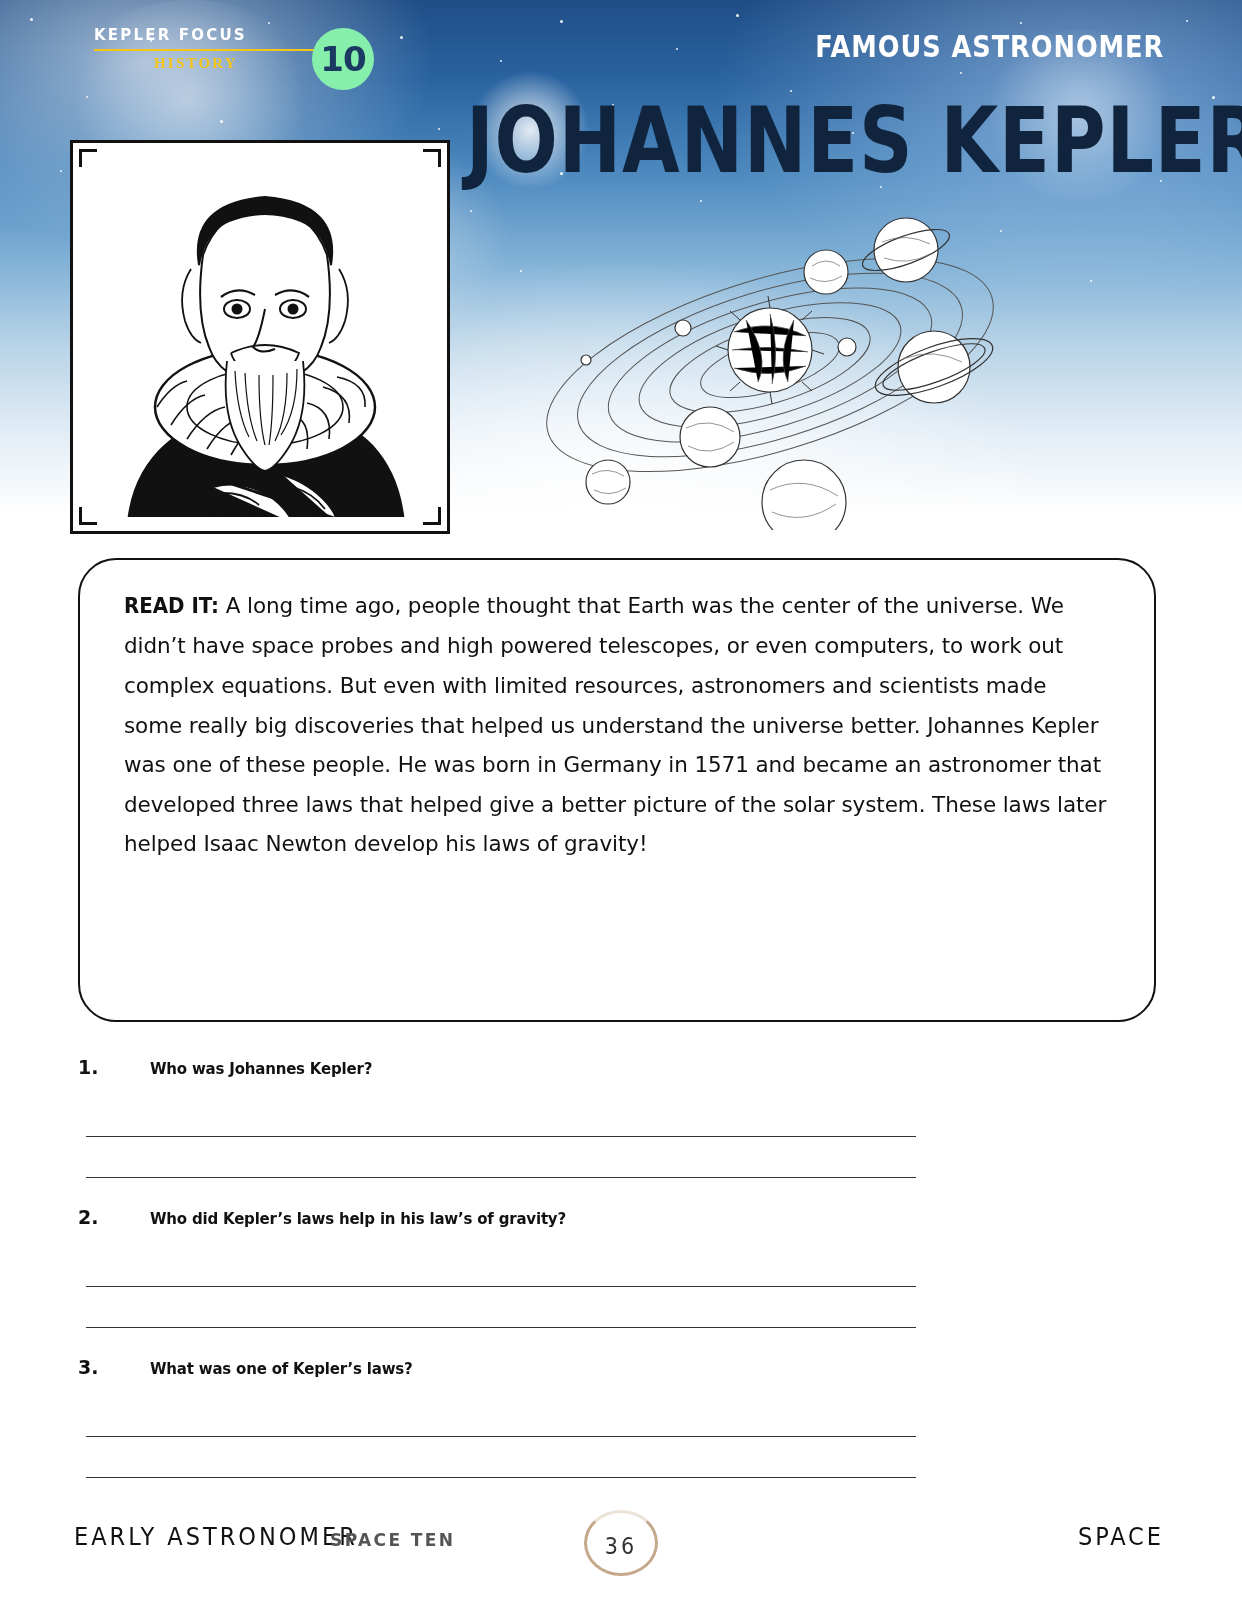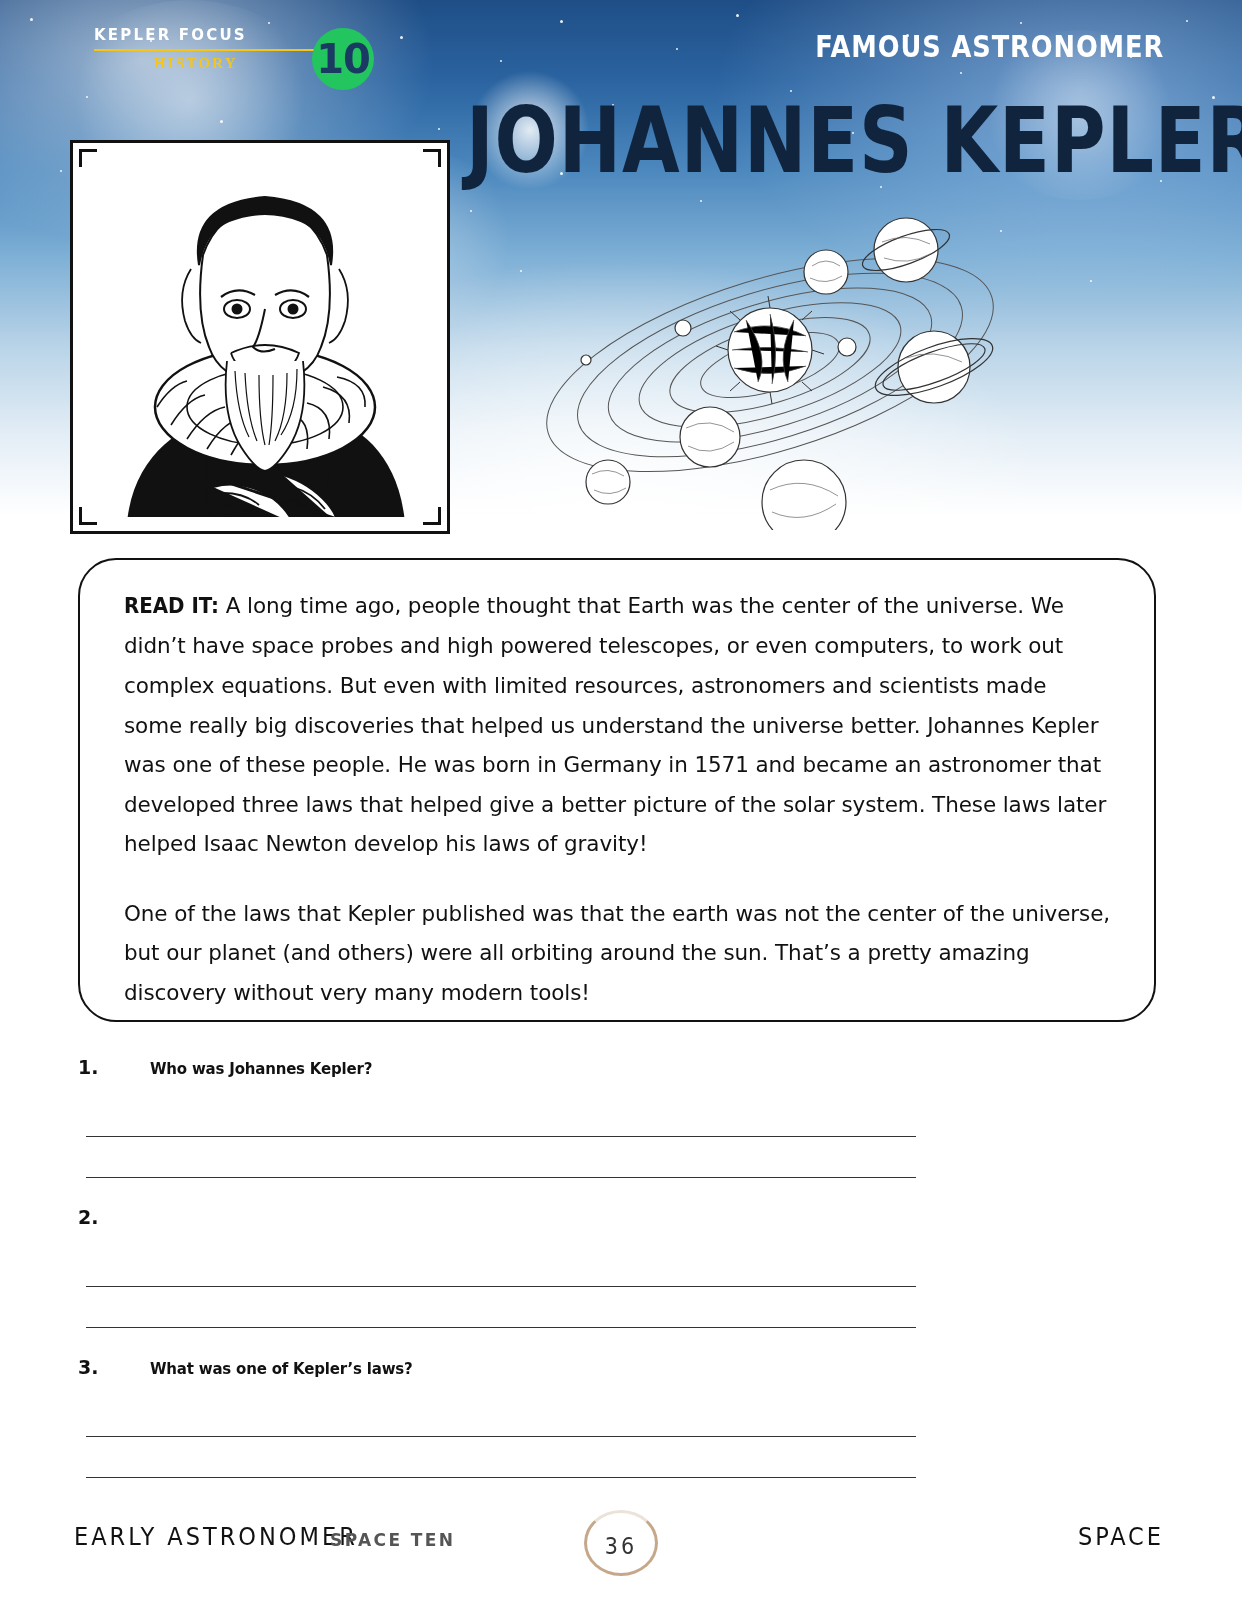--- a/index.html
+++ b/index.html
@@ -75,23 +75,23 @@
     margin-left: 60px;
     font-family: Liberation Serif, serif;
   }
   .lesson-badge {
     position: absolute;
     top: 28px;
     left: 312px;
     width: 62px;
     height: 62px;
     border-radius: 50%;
-    background: #22c55e;
+    background: #86efac;
     color: #1b3a63;
-    font-size: 40px;
+    font-size: 34px;
     font-weight: 700;
     display: flex;
     align-items: center;
     justify-content: center;
     letter-spacing: -1px;
     font-family: "DejaVu Sans", sans-serif;
     z-index: 7;
   }
   .famous-astronomer {
     position: absolute;
@@ -481,39 +481,39 @@
       <path d="M386 158 q28 -10 56 4"></path>
     </g>
   </svg>
 </div>
 
 <div class="read-box">
   <div class="read-text">
     <span class="read-label">READ IT:</span>
     <span>A long time ago, people thought that Earth was the center of the universe. We didn’t have space probes and high powered telescopes, or even computers, to work out complex equations. But even with limited resources, astronomers and scientists made some really big discoveries that helped us understand the universe better. Johannes Kepler was one of these people. He was born in Germany in 1571 and became an astronomer that developed three laws that helped give a better picture of the solar system. These laws later helped Isaac Newton develop his laws of gravity!</span>
   </div>
-  <div class="read-text read-para2">One of the laws that Kepler published was that the earth was not the center of the universe, but our planet (and others) were all orbiting around the sun. That’s a pretty amazing discovery without very many modern tools!</div>
 </div>
 
 <div class="questions">
 
   <div class="q-block">
     <div class="q-row">
       <div class="q-num">1.</div>
       <div class="q-text">Who was Johannes Kepler?</div>
     </div>
     <div class="answer-lines">
       <div class="answer-line"></div>
       <div class="answer-line"></div>
     </div>
   </div>
 
   <div class="q-block">
     <div class="q-row">
       <div class="q-num">2.</div>
+      <div class="q-text">Who did Kepler’s laws help in his law’s of gravity?</div>
     </div>
     <div class="answer-lines">
       <div class="answer-line"></div>
       <div class="answer-line"></div>
     </div>
   </div>
 
   <div class="q-block">
     <div class="q-row">
       <div class="q-num">3.</div>

